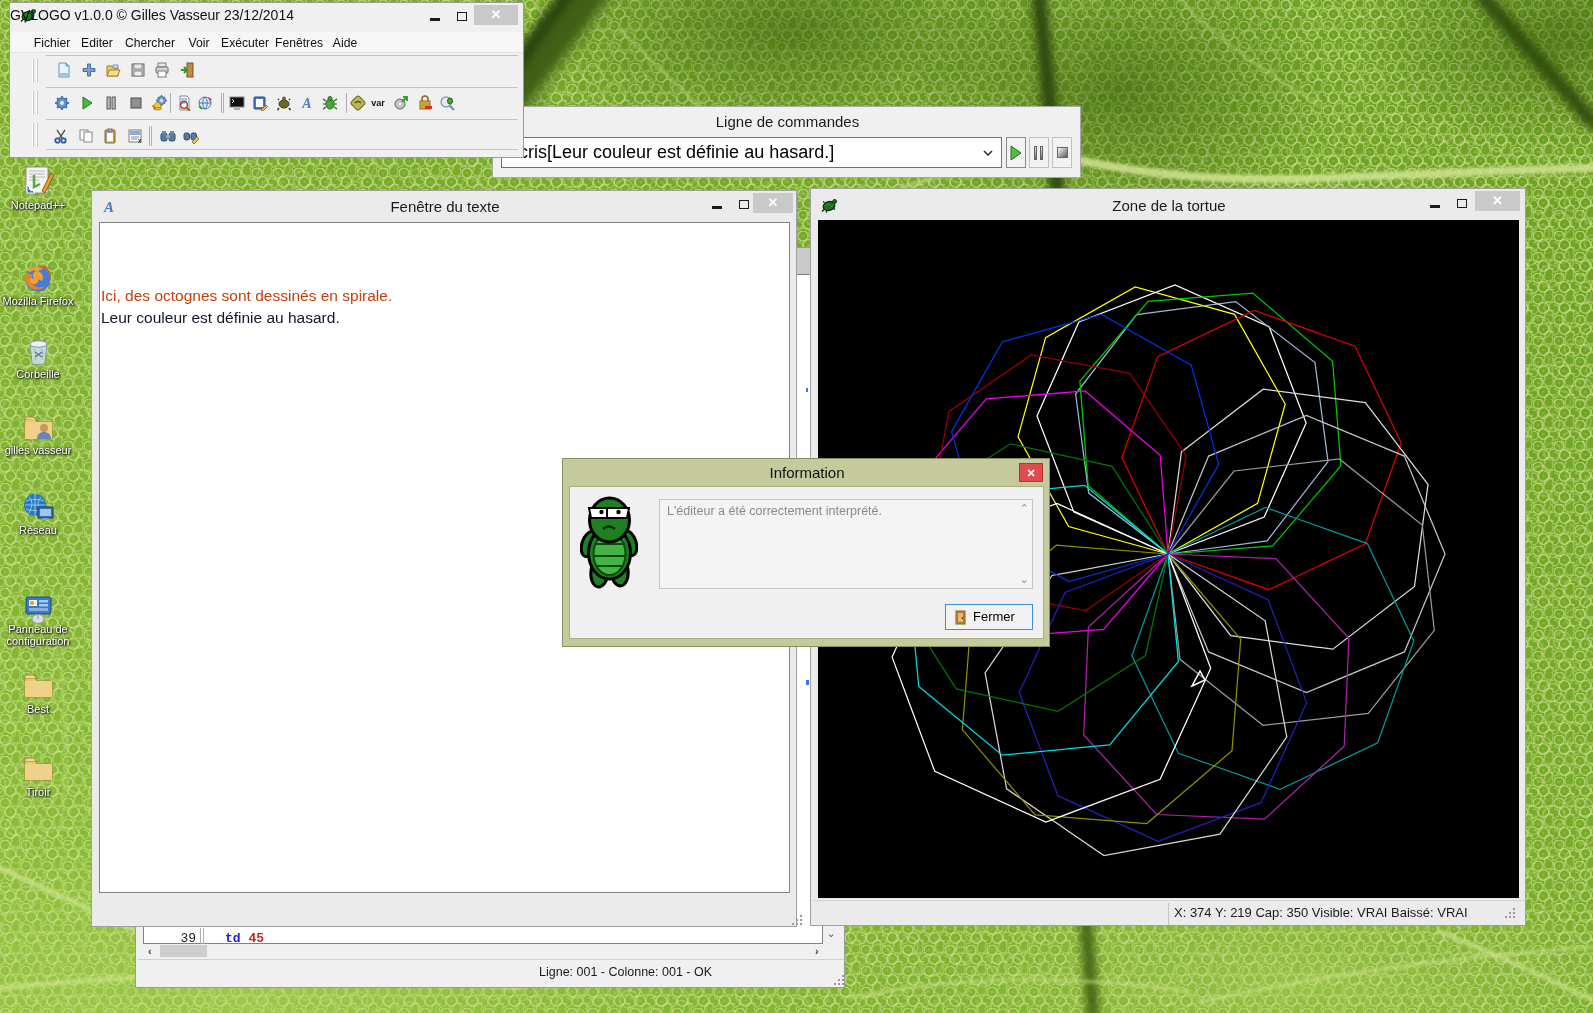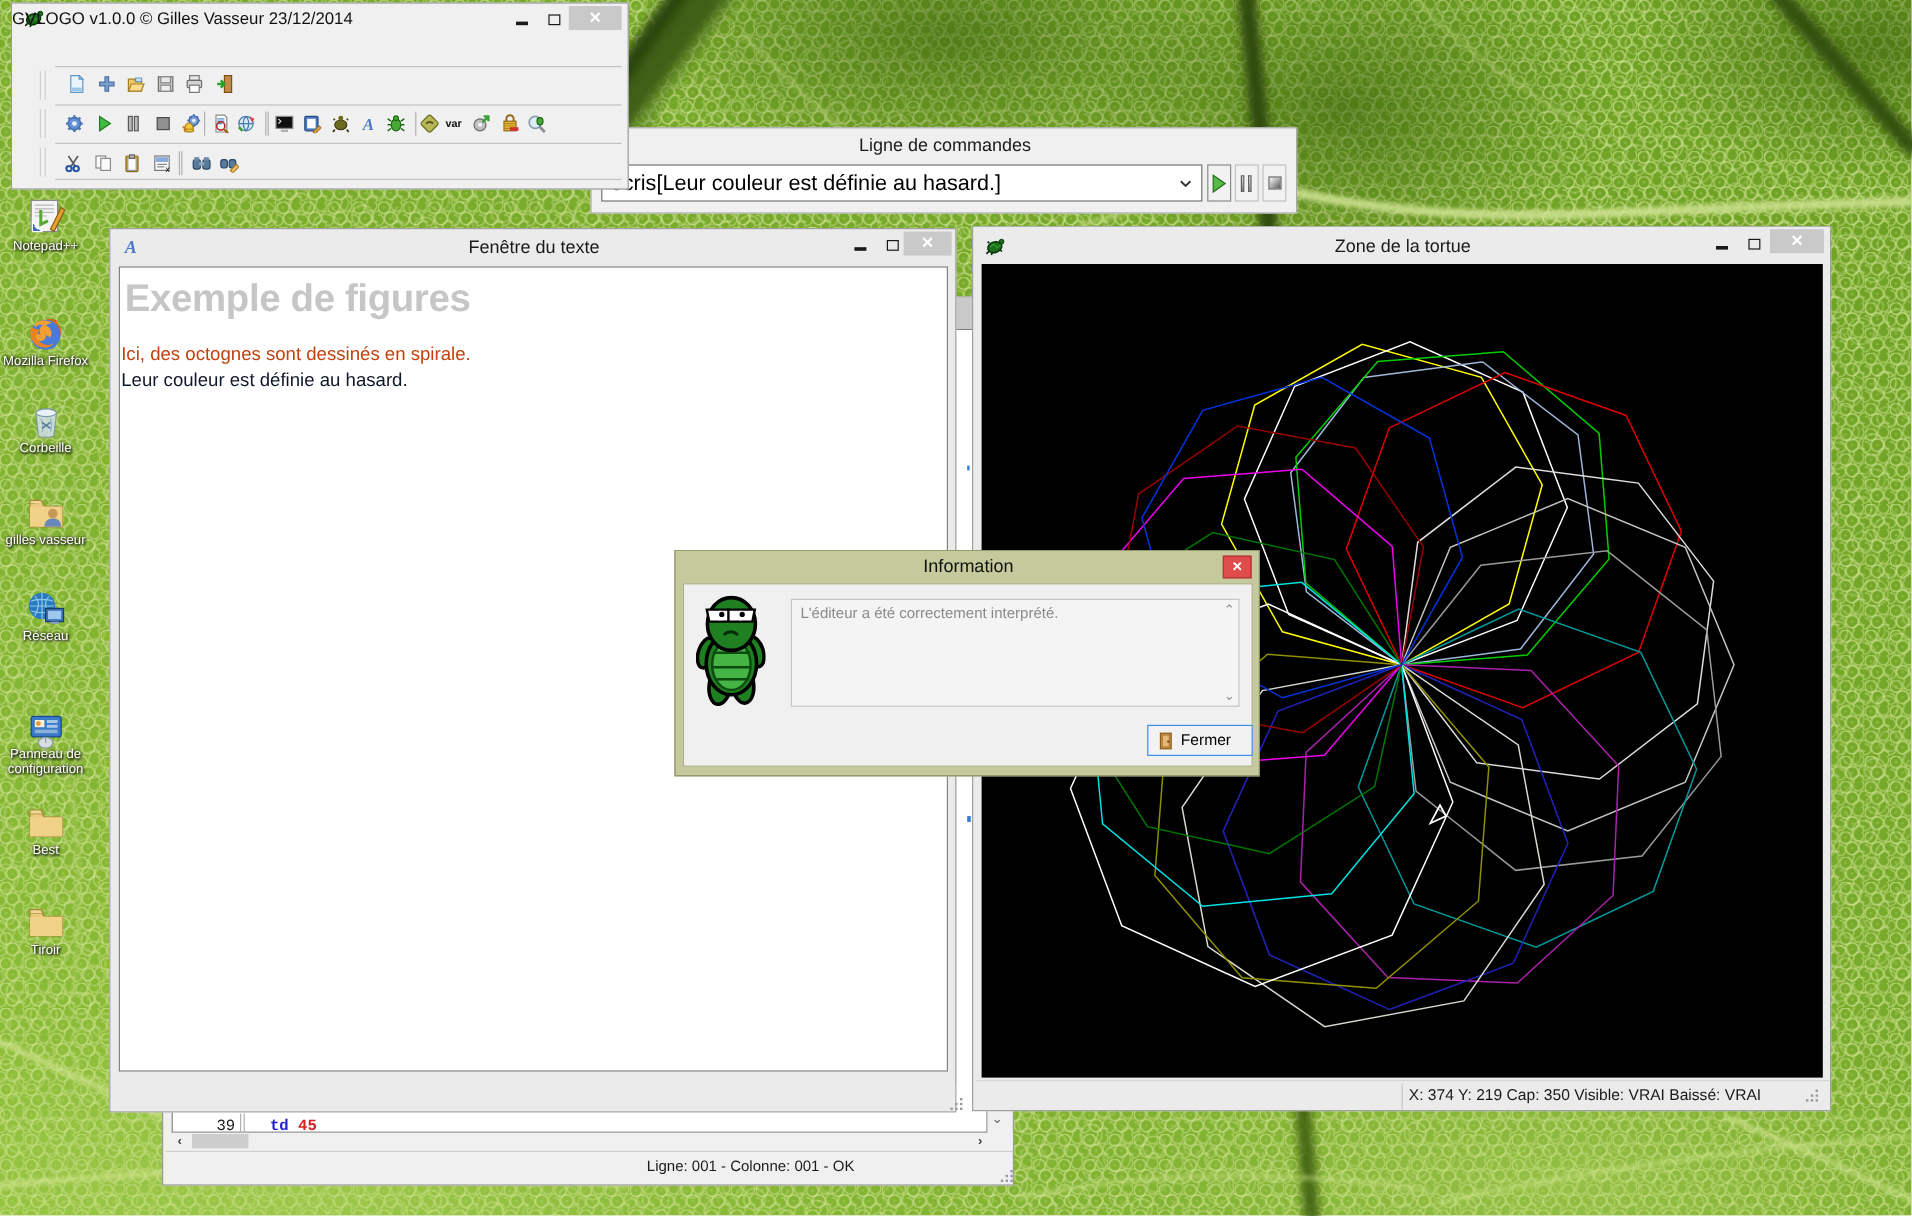--- a/index.html
+++ b/index.html
@@ -175,20 +175,31 @@
 <circle cx="13.6" cy="3.4" r="2" fill="#1c6e1c" stroke="#06300a" stroke-width="0.8"></circle>
 <path d="M3 11.5l-2 2M6 12.5l-1 2M12 10l2 1.5M3.5 4.5L2 3.5" stroke="#06300a" stroke-width="1.4"></path>
 <path d="M4 8l3-2.5 3 3 3-2.5" stroke="#2f9e2f" stroke-width="1" fill="none"></path>
 </svg></div>
  <div style="position:absolute;left:0;top:3px;width:515px;text-align:left;font-size:14px;color:#111;padding-top:1px">GVLOGO v1.0.0 © Gilles Vasseur 23/12/2014</div>
 
 <div style="position:absolute;left:420px;top:15px;width:10px;height:3px;background:#1a1a1a"></div>
 <div style="position:absolute;left:447px;top:9px;width:10px;height:9px;border:1.5px solid #1a1a1a"></div>
 <div style="position:absolute;left:464px;top:2px;width:44px;height:20px;background:#c9c9c9;color:#fff;
  font-size:13px;text-align:center;line-height:20px;font-weight:bold">✕</div>
+ <div style="position:absolute;left:0px;top:29px;width:513px;height:21px;background:#f6f6f6;border-bottom:1px solid #e3e3e3;font-size:13.5px;color:#101010">
+   <div style="position:absolute;left:0;top:3px;width:513px;height:18px">
+        <span style="position:absolute;left:42px;top:0;transform:translateX(-50%) scaleX(0.9);white-space:nowrap">Fichier</span>
+        <span style="position:absolute;left:87px;top:0;transform:translateX(-50%) scaleX(0.9);white-space:nowrap">Editer</span>
+        <span style="position:absolute;left:140px;top:0;transform:translateX(-50%) scaleX(0.9);white-space:nowrap">Chercher</span>
+        <span style="position:absolute;left:189px;top:0;transform:translateX(-50%) scaleX(0.9);white-space:nowrap">Voir</span>
+        <span style="position:absolute;left:235px;top:0;transform:translateX(-50%) scaleX(0.9);white-space:nowrap">Exécuter</span>
+        <span style="position:absolute;left:289px;top:0;transform:translateX(-50%) scaleX(0.9);white-space:nowrap">Fenêtres</span>
+        <span style="position:absolute;left:335px;top:0;transform:translateX(-50%) scaleX(0.9);white-space:nowrap">Aide</span>
+      </div>
+ </div>
  <div style="position:absolute;left:36px;top:52px;width:472px;height:1px;background:#c3c3c3"></div>
     <div style="position:absolute;left:36px;top:84px;width:472px;height:1px;background:#c3c3c3"></div>
     <div style="position:absolute;left:36px;top:116px;width:472px;height:1px;background:#c3c3c3"></div>
     <div style="position:absolute;left:36px;top:146px;width:472px;height:1px;background:#c3c3c3"></div>
     <div style="position:absolute;left:22px;top:56px;width:2px;height:24px;border-left:1px solid #fff;background:#c8c8c8"></div>
 <div style="position:absolute;left:26px;top:56px;width:2px;height:24px;border-left:1px solid #fff;background:#c8c8c8"></div>
     <div style="position:absolute;left:22px;top:88px;width:2px;height:24px;border-left:1px solid #fff;background:#c8c8c8"></div>
 <div style="position:absolute;left:26px;top:88px;width:2px;height:24px;border-left:1px solid #fff;background:#c8c8c8"></div>
     <div style="position:absolute;left:22px;top:120px;width:2px;height:24px;border-left:1px solid #fff;background:#c8c8c8"></div>
 <div style="position:absolute;left:26px;top:120px;width:2px;height:24px;border-left:1px solid #fff;background:#c8c8c8"></div>
@@ -427,21 +438,20 @@
 
 <div style="position:absolute;left:91px;top:190px;width:706px;height:737px;background:#ebebeb;border:1px solid #a0a0a0">
  <div style="position:absolute;left:12px;top:8px;font-family:'Liberation Serif',serif;font-style:italic;font-weight:bold;font-size:15px;color:#4a7ac8">A</div>
  <div style="position:absolute;left:0;top:7px;width:706px;text-align:center;font-size:15px;color:#1a1a1a">Fenêtre du texte</div>
 
 <div style="position:absolute;left:620px;top:15px;width:10px;height:3px;background:#1a1a1a"></div>
 <div style="position:absolute;left:647px;top:9px;width:10px;height:9px;border:1.5px solid #1a1a1a"></div>
 <div style="position:absolute;left:661px;top:2px;width:40px;height:20px;background:#c9c9c9;color:#fff;
  font-size:13px;text-align:center;line-height:20px;font-weight:bold">✕</div>
  <div style="position:absolute;left:7px;top:31px;width:691px;height:671px;background:#fff;border:1px solid #828282">
-   <div style="position:absolute;left:4px;top:7px;font-size:32px;font-weight:bold;color:#c6c6c6;letter-spacing:-0.3px;font-family:'Liberation Sans',sans-serif">Exemple de figures</div>
    <div style="position:absolute;left:1px;top:64px;font-size:15.5px;color:#c2410c">Ici, des octognes sont dessinés en spirale.</div>
    <div style="position:absolute;left:1px;top:86px;font-size:15.5px;color:#0f172a">Leur couleur est définie au hasard.</div>
  </div>
  <div style="position:absolute;left:2px;top:713px;width:702px;height:22px;background:#ebebeb"></div>
  <div style="position:absolute;width:2px;height:2px;background:#9a9a9a;left:708px;top:724px"></div>
     <div style="position:absolute;width:2px;height:2px;background:#9a9a9a;left:708px;top:728px"></div>
     <div style="position:absolute;width:2px;height:2px;background:#9a9a9a;left:708px;top:732px"></div>
     <div style="position:absolute;width:2px;height:2px;background:#9a9a9a;left:704px;top:728px"></div>
     <div style="position:absolute;width:2px;height:2px;background:#9a9a9a;left:704px;top:732px"></div>
     <div style="position:absolute;width:2px;height:2px;background:#9a9a9a;left:700px;top:732px"></div>
@@ -514,21 +524,21 @@
           <circle cx="21.5" cy="16" r="2.2" fill="#000"></circle>
 <circle cx="37" cy="17" r="4" fill="#fff"></circle>
           <circle cx="38.5" cy="16" r="2.2" fill="#000"></circle>
 <path d="M23 33q6-5 12 0" stroke="#062c08" stroke-width="2.5" fill="none"></path>
 </svg></div>
    <div style="position:absolute;left:89px;top:12px;width:374px;height:90px;background:#f4f4f4;border:1px solid #c6c6c6">
      <div style="position:absolute;left:7px;top:4px;font-size:12.5px;color:#8a8a8a">L'éditeur a été correctement interprété.</div>
      <div style="position:absolute;right:3px;top:2px;color:#909090;font-size:11px">⌃</div>
      <div style="position:absolute;right:3px;bottom:2px;color:#909090;font-size:11px">⌄</div>
    </div>
-   <div style="position:absolute;left:386px;top:117px;width:88px;height:26px;background:#f2f2f2;border:1px solid #3d8de0">
+   <div style="position:absolute;left:375px;top:117px;width:88px;height:26px;background:#f2f2f2;border:1px solid #3d8de0">
      <svg width="12" height="15" viewBox="0 0 12 15" style="position:absolute;left:9px;top:5px">
           <rect x="1" y="1" width="9" height="13" fill="#d89848" stroke="#8a5a18"></rect>
           <rect x="2.5" y="2.5" width="6" height="10" fill="#e8b878" stroke="#a87838"></rect>
           <circle cx="7.5" cy="8" r="0.9" fill="#5a3a08"></circle>
         </svg>
      <div style="position:absolute;left:27px;top:4px;font-size:13px;color:#000">Fermer</div>
    </div>
  </div>
 </div>
 </body></html>

